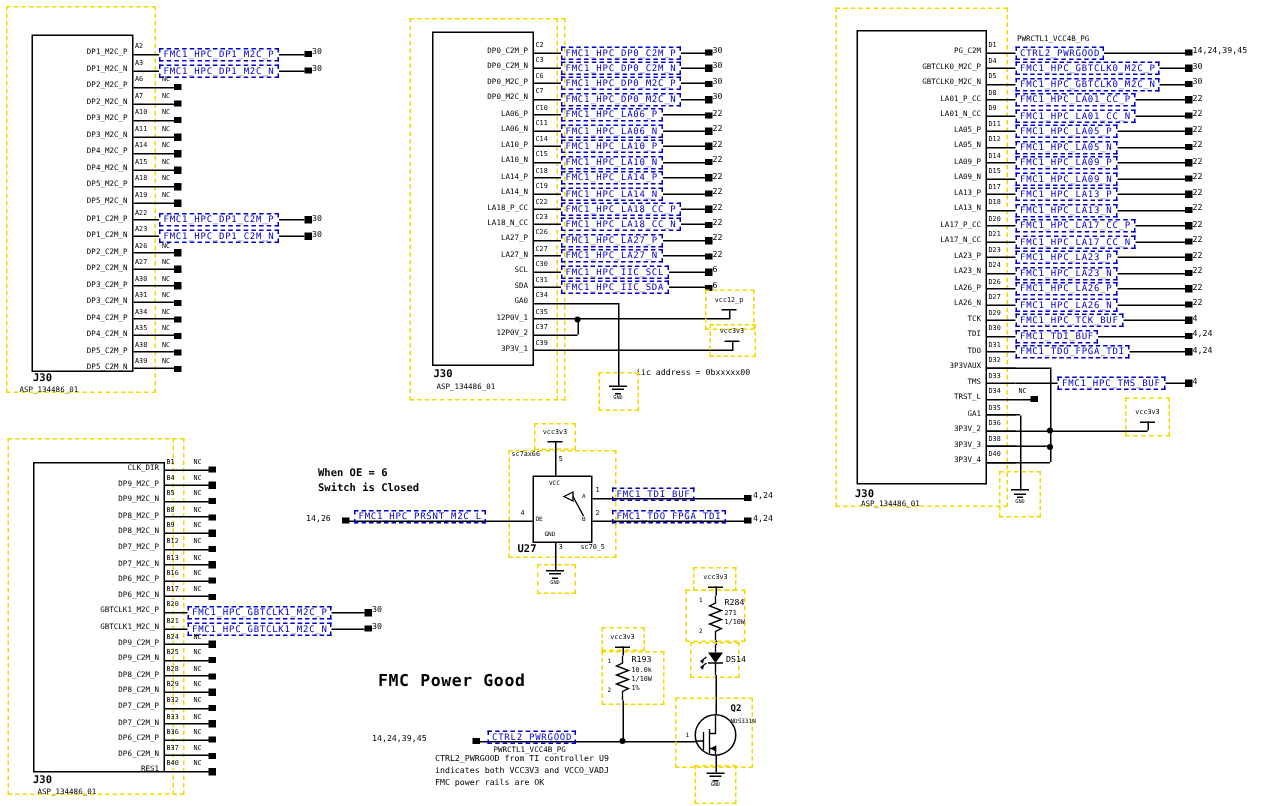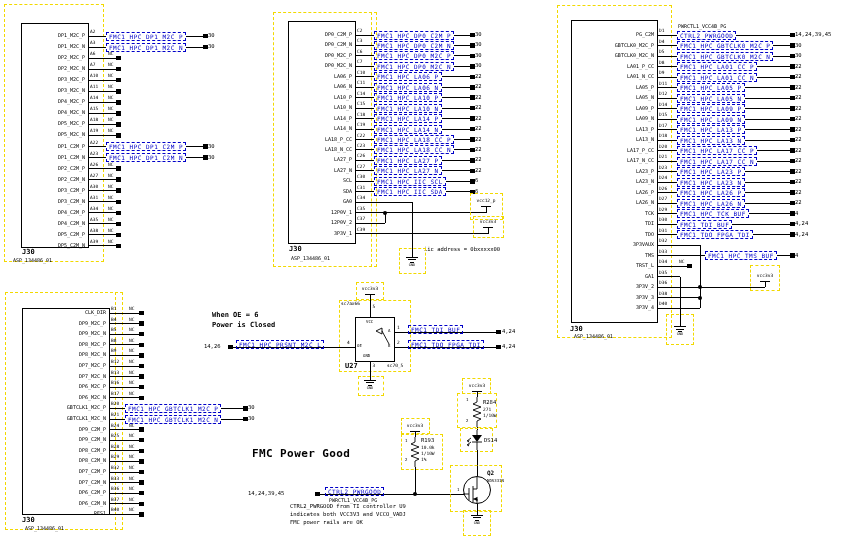--- a/index.html
+++ b/index.html
@@ -32,21 +32,21 @@
 </style>
 </head>
 <body>
 
 <div id="sheet" class="sheet">
   <div class="t pgh">FMC Power Good</div>
   <div class="t pgn1">CTRL2_PWRGOOD from TI controller U9</div>
   <div class="t pgn2">indicates both VCC3V3 and VCCO_VADJ</div>
   <div class="t pgn3">FMC power rails are OK</div>
   <div class="t sw1">When OE = 6</div>
-  <div class="t sw2">Power is Closed</div>
+  <div class="t sw2">Switch is Closed</div>
   <div class="t iic">iic address = 0bxxxxx00</div>
   <div class="t pwrl">PWRCTL1_VCC4B_PG</div>
 <div class="yb" style="left: 4px; top: 4px; width: 100px; height: 258px;"></div>
     <div class="body" style="left: 21px; top: 23px; width: 68px; height: 225px;"></div>
     <div class="t" style="left: 22px; top: 249px; font-size: 7px; font-weight: bold;">J30</div>
     <div class="t" style="left: 13px; top: 258px; font-size: 5px;">ASP_134486_01</div>
     <div class="t" style="left: 23px; top: 33px; width: 62px; text-align: right; font-size: 5px;">DP1_M2C_P</div>
     <div class="t" style="left: 90px; top: 30px; font-size: 4.5px;">A2</div>
     <div class="hl" style="left: 89px; top: 35.5px; width: 17px;"></div>
     <div class="netrow" style="left: 106px; top: 31.5px; width: 97px; height: 9px;">

